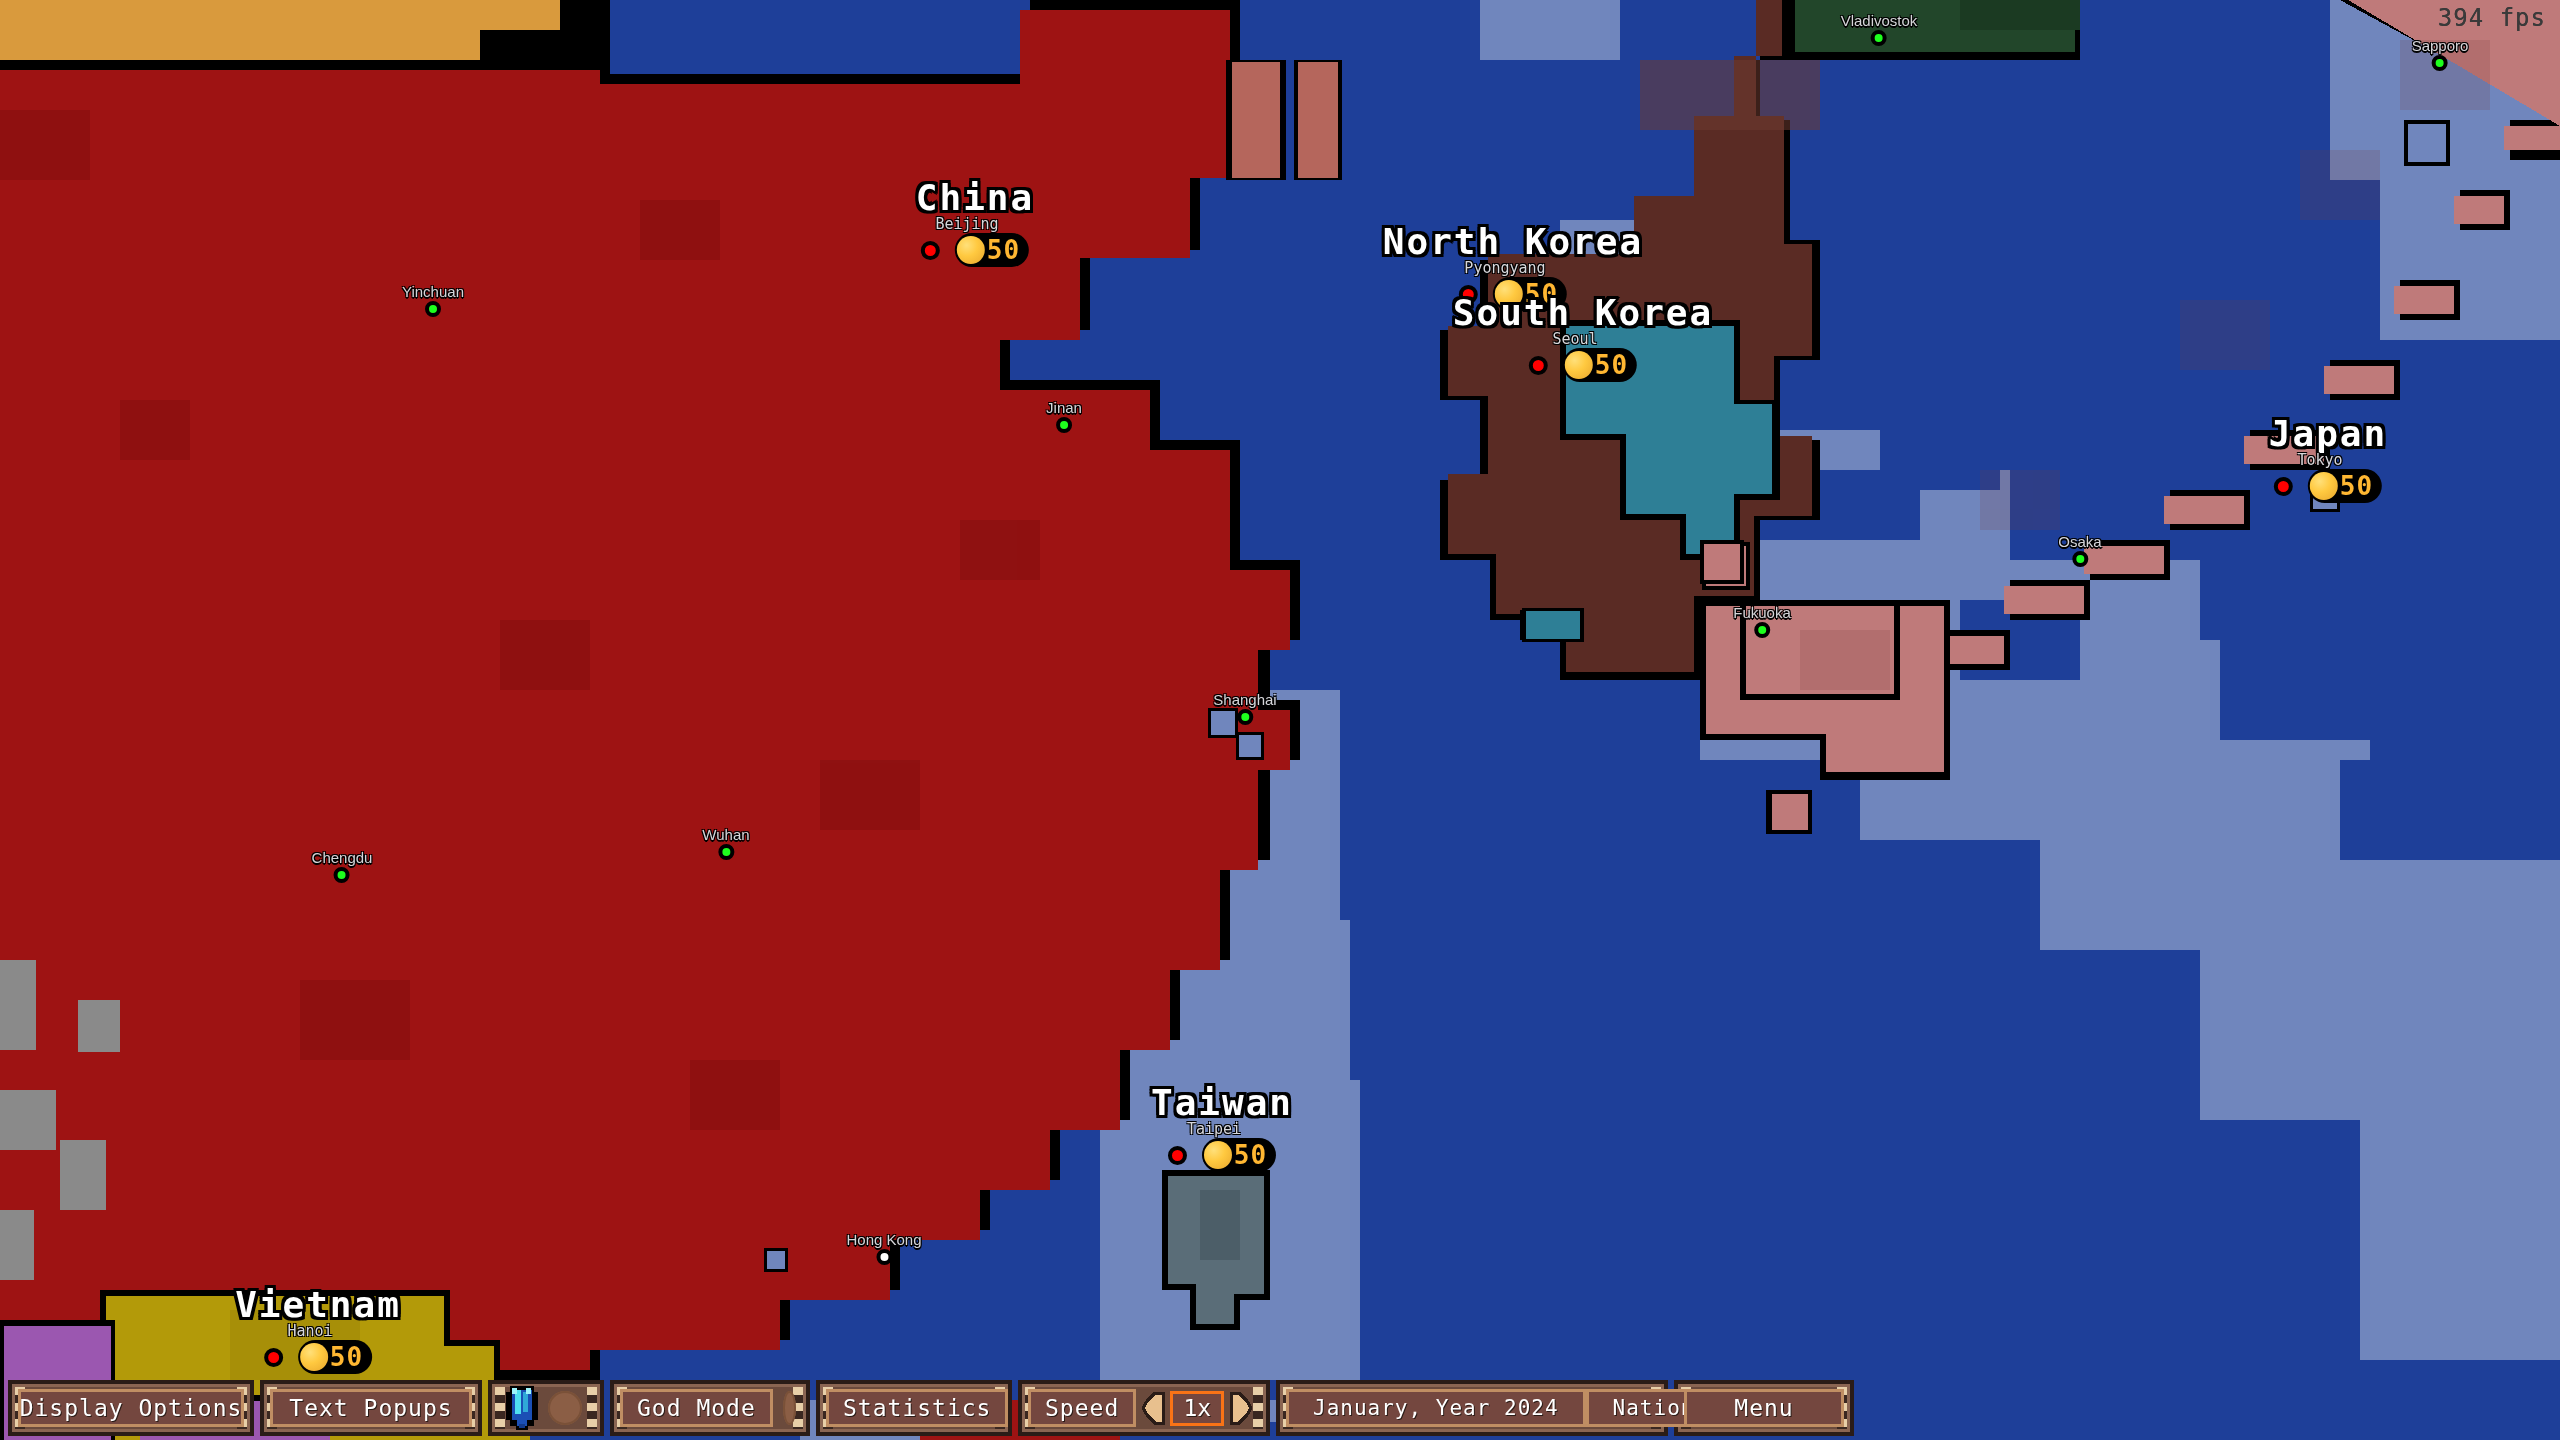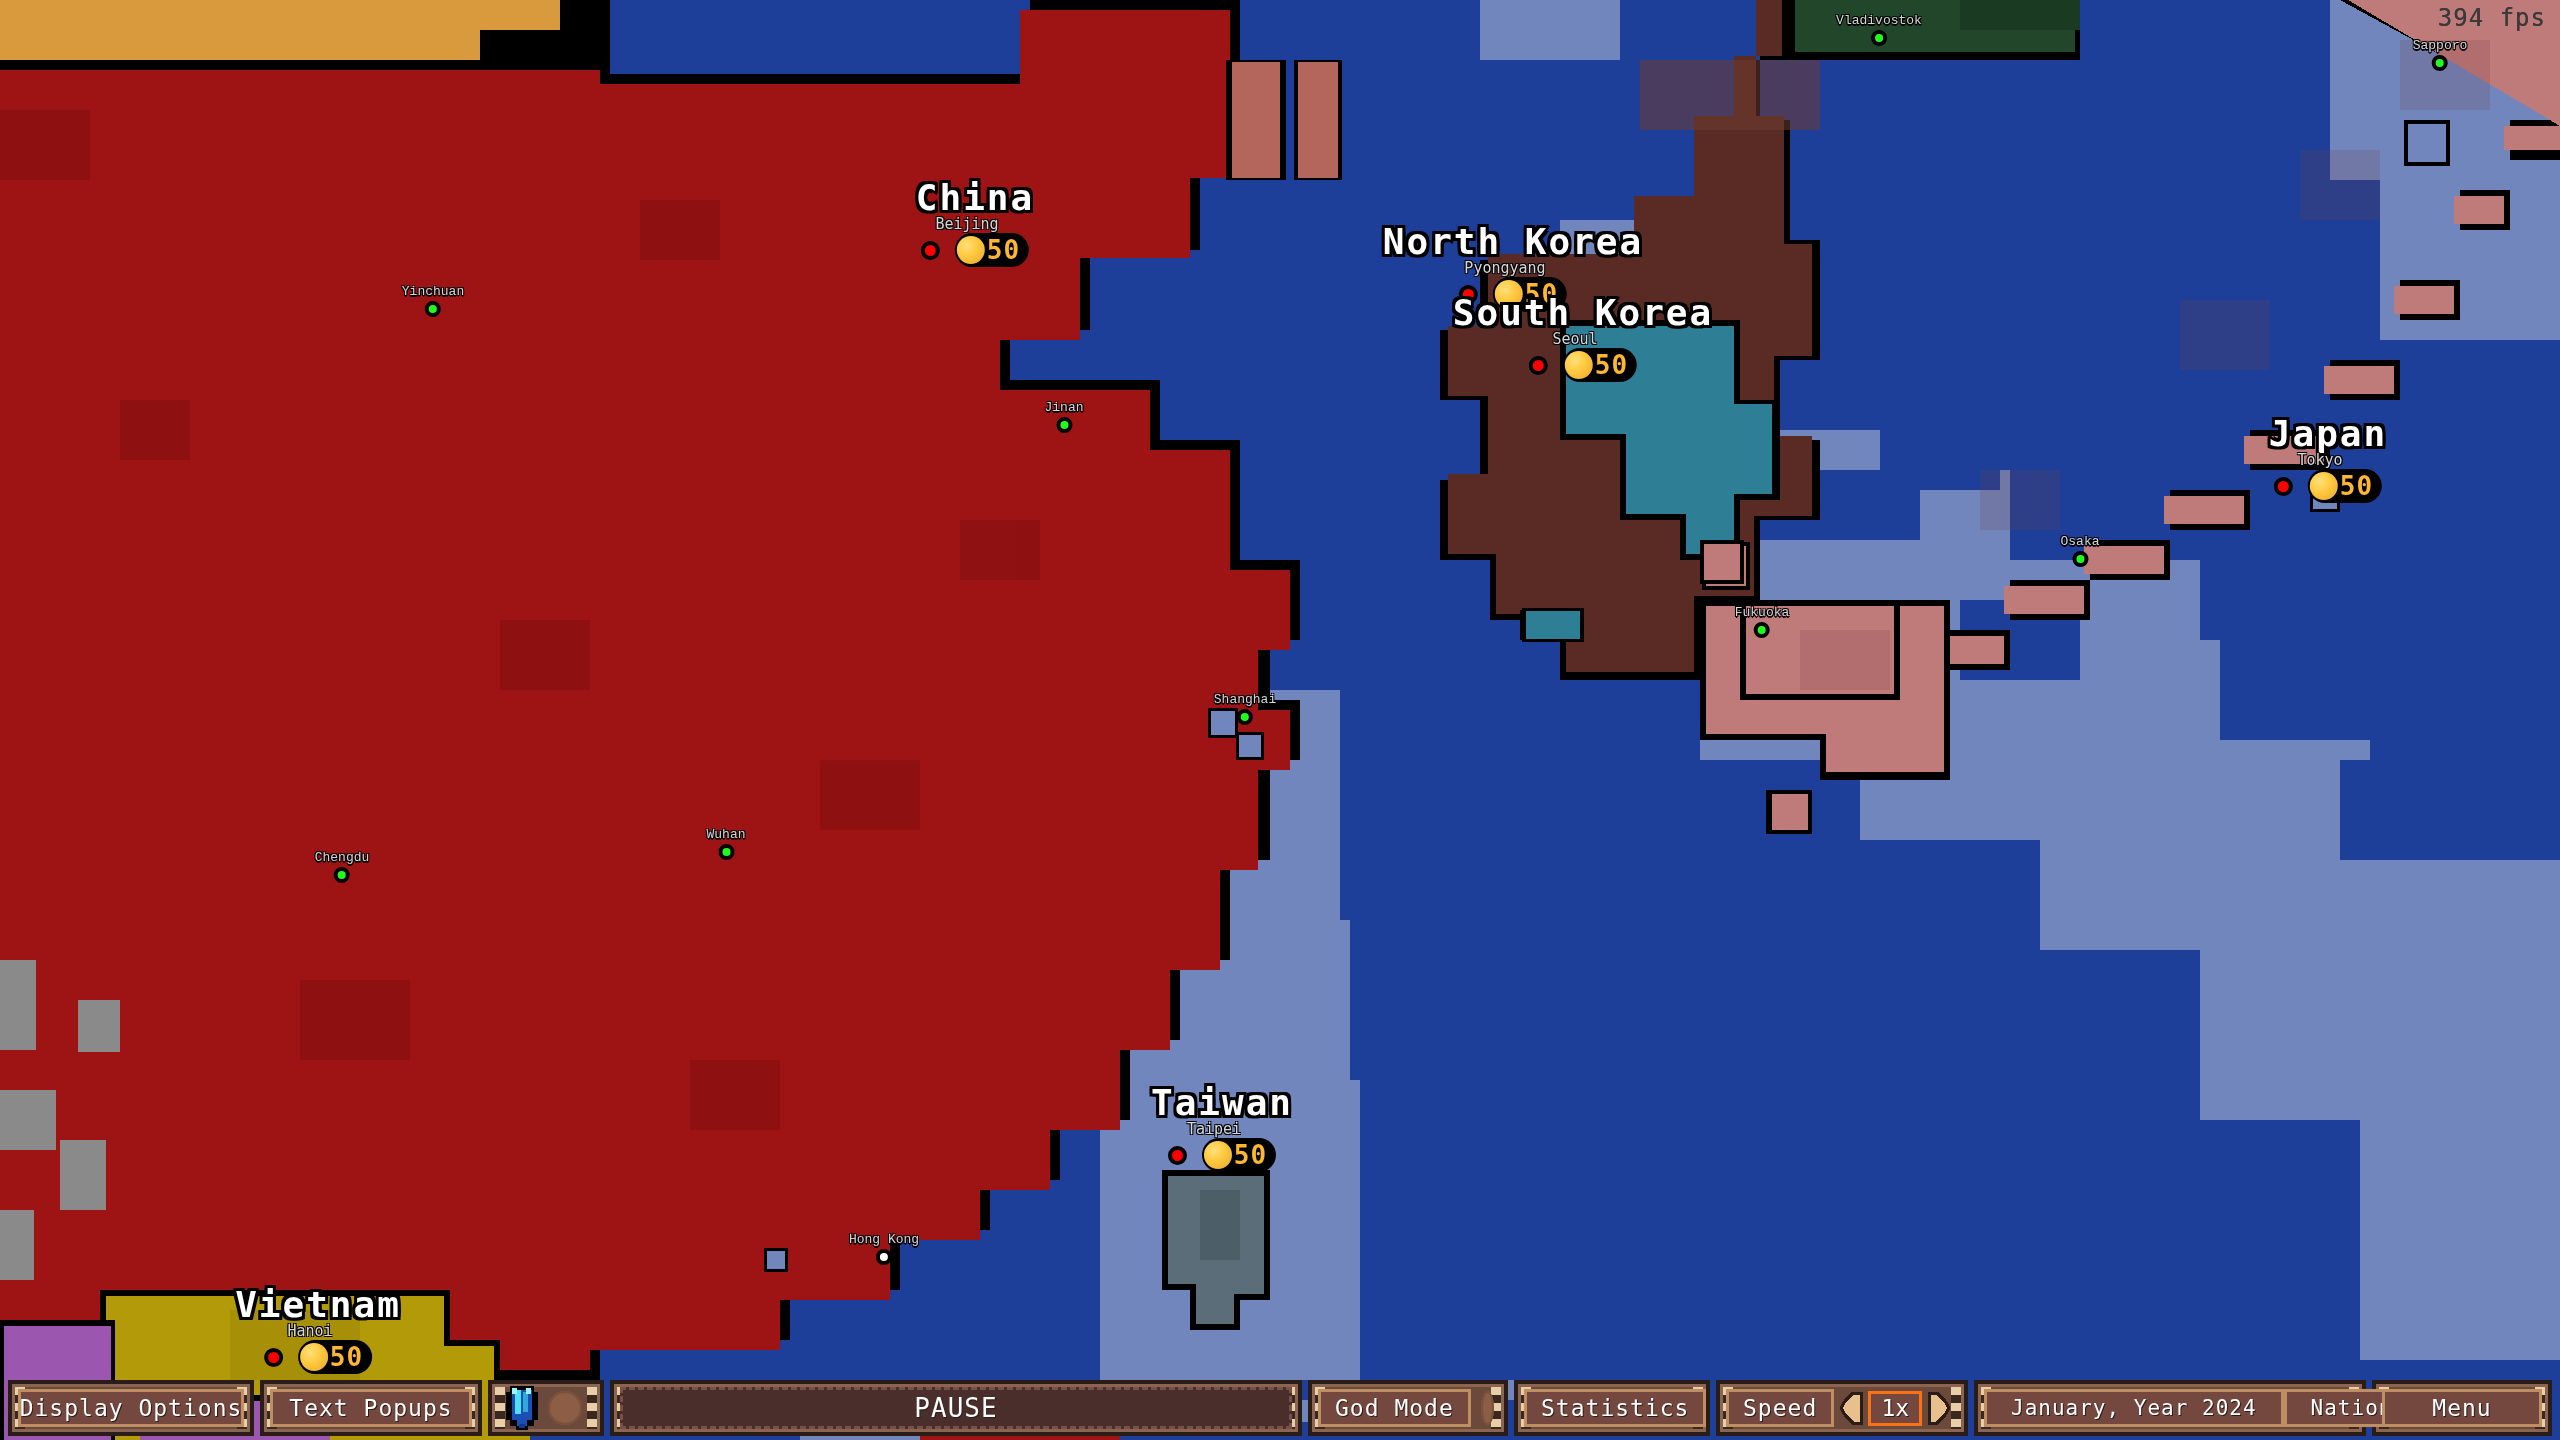--- a/index.html
+++ b/index.html
@@ -116,22 +116,22 @@
 
   
   .city {
     position: absolute;
     z-index: 25;
     transform: translate(-50%, 0);
     text-align: center;
     white-space: nowrap;
   }
   .city-name {
-    font-family: Liberation Mono, monospace;
-    font-size: 13px;
+    font-family: Liberation Sans, sans-serif;
+    font-size: 15px;
     color: #d6d6da;
     line-height: 15px;
     text-shadow: -1px -1px 0 #000, 1px -1px 0 #000, -1px 1px 0 #000, 1px 1px 0 #000, 0 2px 0 #000;
   }
   .city-dot {
     width: 16px; height: 16px;
     border-radius: 50%;
     border: 4px solid #000;
     margin: 2px auto 0 auto;
   }
@@ -598,23 +598,20 @@
           <rect x="17" y="6" width="5" height="20" fill="#2fa9d8"></rect>
           <rect x="6" y="2" width="5" height="6" fill="#9df4fb"></rect>
           <rect x="20" y="2" width="5" height="6" fill="#9df4fb"></rect>
           <rect x="11" y="34" width="10" height="6" fill="#1b4fb5"></rect>
           <rect x="13" y="38" width="6" height="4" fill="#123a8c"></rect>
         </svg>
       </span>
       <div class="knob"></div>
     </div>
 
-    <div class="panel" id="panel-pause">
-      <div class="btn">PAUSE</div>
-    </div>
 
     <div class="panel" id="panel-god">
       <div class="btn">God Mode</div>
       <div class="knob"></div>
     </div>
 
     <div class="panel" id="panel-stats">
       <div class="btn">Statistics</div>
       <div class="knob"></div>
     </div>

